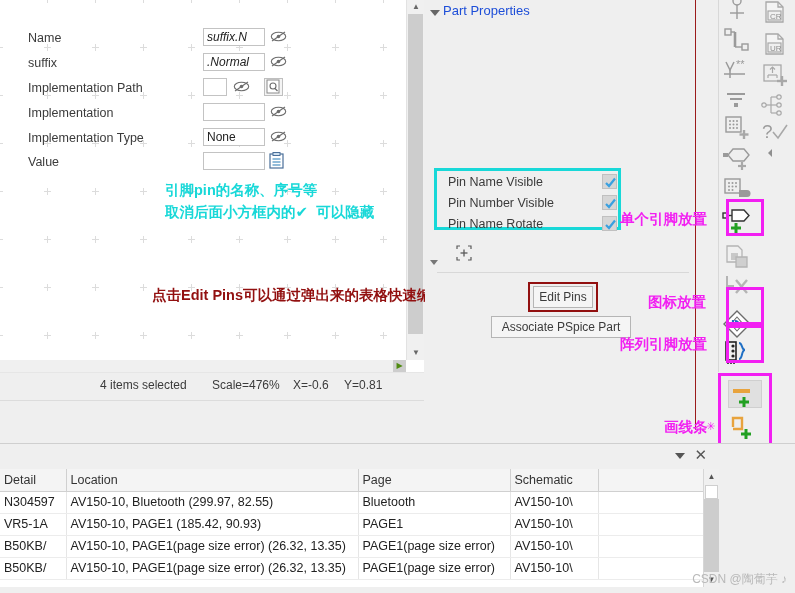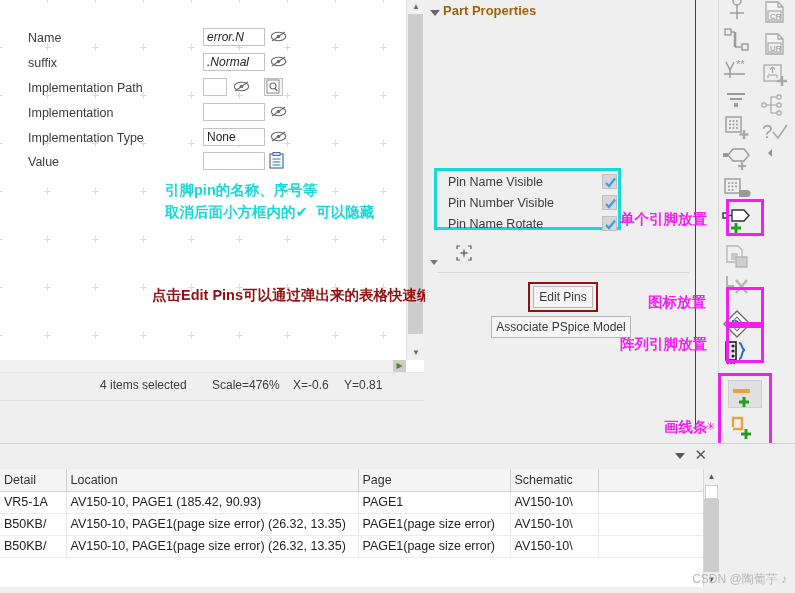--- a/index.html
+++ b/index.html
@@ -33,21 +33,21 @@
   #anno-cyan .chk{font-size:15px;}
   
   #anno-darkred{left:152px;top:286px;color:#921010;font-size:14.5px;font-weight:600;white-space:nowrap;}
 
   
   #statusbar{left:0;top:372px;width:424px;height:27px;background:#efefef;border-top:1px solid #e6e6e6;border-bottom:1px solid #dcdcdc;}
   #statusbar .seg{position:absolute;top:5px;font-size:12px;color:#3b3b3b;white-space:nowrap;}
 
   
   #props{left:425px;top:0;width:290px;height:400px;background:#efefef;}
-  #props-head{position:absolute;left:18px;top:3px;font-weight:bold;font-size:13px;color:#a16207;}
+  #props-head{position:absolute;left:18px;top:3px;font-weight:normal;font-size:13px;color:#1d4ed8;}
   #props-tri{position:absolute;left:5px;top:10px;width:0;height:0;border-left:5px solid transparent;border-right:5px solid transparent;border-top:6px solid #666;}
   .prow{position:absolute;left:28px;width:278px;height:25px;}
   .plabel{position:absolute;left:0;top:4px;font-size:12.5px;color:#3b3b3b;white-space:nowrap;}
   .pfield{position:absolute;background:#fff;border:1px solid #c3c3c3;height:18px;top:1px;font-size:12px;line-height:17px;padding:0 3px;box-sizing:border-box;color:#222;overflow:hidden;white-space:nowrap;}
   .pfield.ital{font-style:italic;}
   .eye{position:absolute;top:3px;width:17px;height:14px;}
   .eye svg{display:block;}
   .browse{position:absolute;top:1px;width:19px;height:18px;border:1px solid #bfbfbf;background:#f4f4f4;box-sizing:border-box;}
   .clipbtn{position:absolute;top:1px;width:19px;height:18px;}
 
@@ -203,21 +203,21 @@
   <div class="seg" style="left:344px">Y=0.81</div>
 </div>
 
 <div class="abs" id="props">
   <div id="props-tri"></div>
   <div id="props-head">Part Properties</div>
 </div>
 
 <div class="prow" style="top:27px">
   <div class="plabel">Name</div>
-  <div class="pfield ital" style="left:175px;width:62px">error.N</div>
+  <div class="pfield ital" style="left:175px;width:62px">suffix.N</div>
   <div class="eye" style="left:242px">
     <svg width="17" height="13" viewBox="0 0 17 13">
         <ellipse cx="8.5" cy="6.5" rx="7.2" ry="4.2" fill="none" stroke="#6d6d6d" stroke-width="1.1"></ellipse>
         <circle cx="8.5" cy="6.5" r="1.8" fill="#6d6d6d"></circle>
         <line x1="2" y1="11" x2="15" y2="2" stroke="#6d6d6d" stroke-width="1.1"></line>
       </svg>
   </div>
 </div>
 
 <div class="prow" style="top:52px">
@@ -322,21 +322,21 @@
     <path d="M1,4 L1,1 L4,1 M12,1 L15,1 L15,4 M15,12 L15,15 L12,15 M4,15 L1,15 L1,12" fill="none" stroke="#5a5a5a" stroke-width="1.2"></path>
     <line x1="8" y1="4.5" x2="8" y2="11.5" stroke="#5a5a5a" stroke-width="1.3"></line>
     <line x1="4.5" y1="8" x2="11.5" y2="8" stroke="#5a5a5a" stroke-width="1.3"></line>
   </svg>
 </div>
 
 <div class="abs" id="prop-divider"></div>
 
 <div class="abs" id="editpins-frame"></div>
 <div class="abs" id="editpins-btn">Edit Pins</div>
-<div class="abs" id="pspice-btn">Associate PSpice Model</div>
+<div class="abs" id="pspice-btn">Associate PSpice Part</div>
 
 <div class="abs" id="red-guide"></div>
 
 <div class="anno-mag" style="left:620px;top:210px">单个引脚放置</div>
 <div class="anno-mag" style="left:648px;top:293px">图标放置</div>
 <div class="anno-mag" style="left:620px;top:335px">阵列引脚放置</div>
 <div class="anno-mag" style="left:664px;top:418px">画线条</div>
 
 <div class="abs" id="tb-a">
   <div class="tbtn" style="left:2px;top:-8px">
@@ -591,20 +591,27 @@
       <thead>
         <tr>
           <th>Detail</th>
           <th>Location</th>
           <th>Page</th>
           <th>Schematic</th>
           <th></th>
         </tr>
       </thead>
       <tbody>
+        <tr>
+          <td>N304597</td>
+          <td>AV150-10, Bluetooth  (299.97, 82.55)</td>
+          <td>Bluetooth</td>
+          <td>AV150-10\</td>
+          <td></td>
+        </tr>
         <tr>
           <td>VR5-1A</td>
           <td>AV150-10, PAGE1  (185.42, 90.93)</td>
           <td>PAGE1</td>
           <td>AV150-10\</td>
           <td></td>
         </tr>
         <tr>
           <td>B50KB/</td>
           <td>AV150-10, PAGE1(page size error)  (26.32, 13.35)</td>

